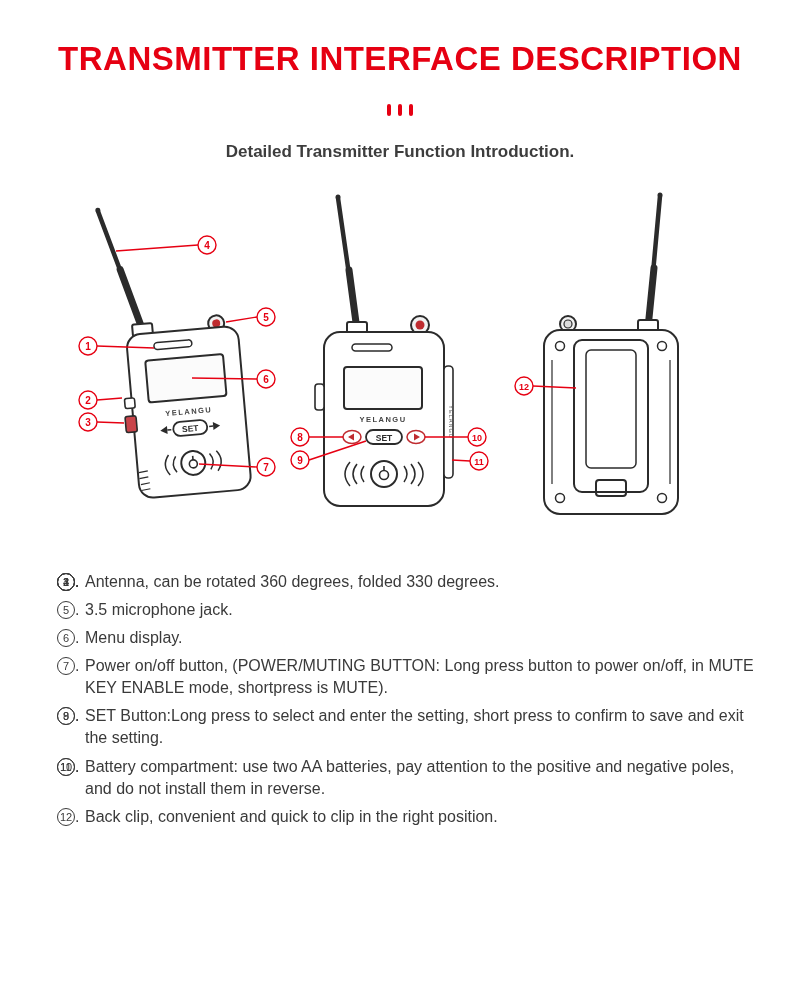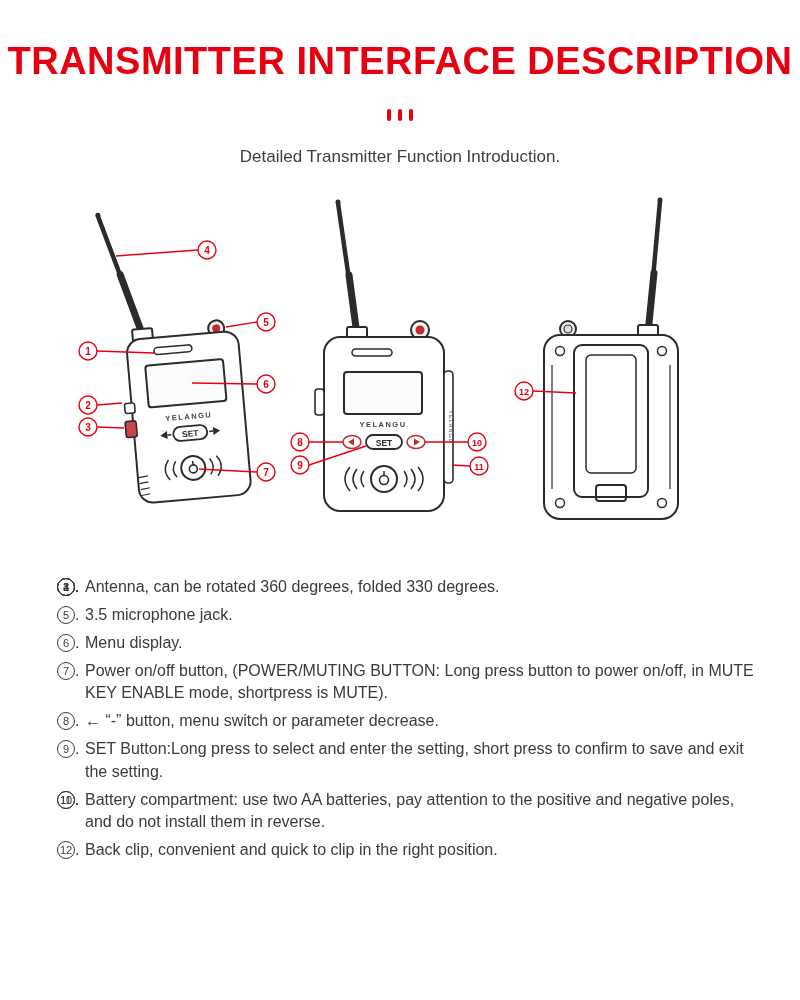--- a/index.html
+++ b/index.html
@@ -7,32 +7,33 @@
     width:800px; height:1000px;
     background:#ffffff;
     font-family:"Liberation Sans", sans-serif;
     color:#3a3a3a;
     position:relative;
     overflow:hidden;
   }
   .title {
     text-align:center;
     color:#e60012;
-    font-size:38px;
+    font-size:33px;
     font-weight:800;
     letter-spacing:0.5px;
     margin-top:40px;
   }
   .divider { display:flex; justify-content:center; gap:7px; margin-top:26px; }
   .divider span { width:4px; height:12px; background:#e60012; border-radius:2px; }
   .subtitle {
     text-align:center;
     font-size:17px;
     color:#3d3d3d;
     margin-top:26px;
+    font-weight:bold;
   }
   svg.diagram { display:block; margin-top:12px; }
   .list {
     list-style:none;
     margin:12px 42px 0 57px;
     padding:0;
     font-size:16px;
     color:#3a3a3a;
   }
   .list li {
@@ -236,21 +237,21 @@
   <li>
     <span class="cnum">5</span><span class="sep">.</span><span>3.5 microphone jack.</span>
   </li>
   <li>
     <span class="cnum">6</span><span class="sep">.</span><span>Menu display.</span>
   </li>
   <li>
     <span class="cnum">7</span><span class="sep">.</span><span>Power on/off button, (POWER/MUTING BUTTON: Long press button to power on/off, in MUTE KEY ENABLE mode, shortpress is MUTE).</span>
   </li>
   <li>
-    <span class="cnum">8</span><span class="sep">.</span><span>← “-” button, menu switch or parameter decrease.</span>
+    <span class="cnum">8</span><span class="sep">.</span>
   </li>
   <li>
     <span class="cnum">9</span><span class="sep">.</span><span>SET Button:Long press to select and enter the setting, short press to confirm to save and exit the setting.</span>
   </li>
   <li>
     <span class="cnum">10</span><span class="sep">.</span>
   </li>
   <li>
     <span class="cnum">11</span><span class="sep">.</span><span>Battery compartment: use two AA batteries, pay attention to the positive and negative poles, and do not install them in reverse.</span>
   </li>

